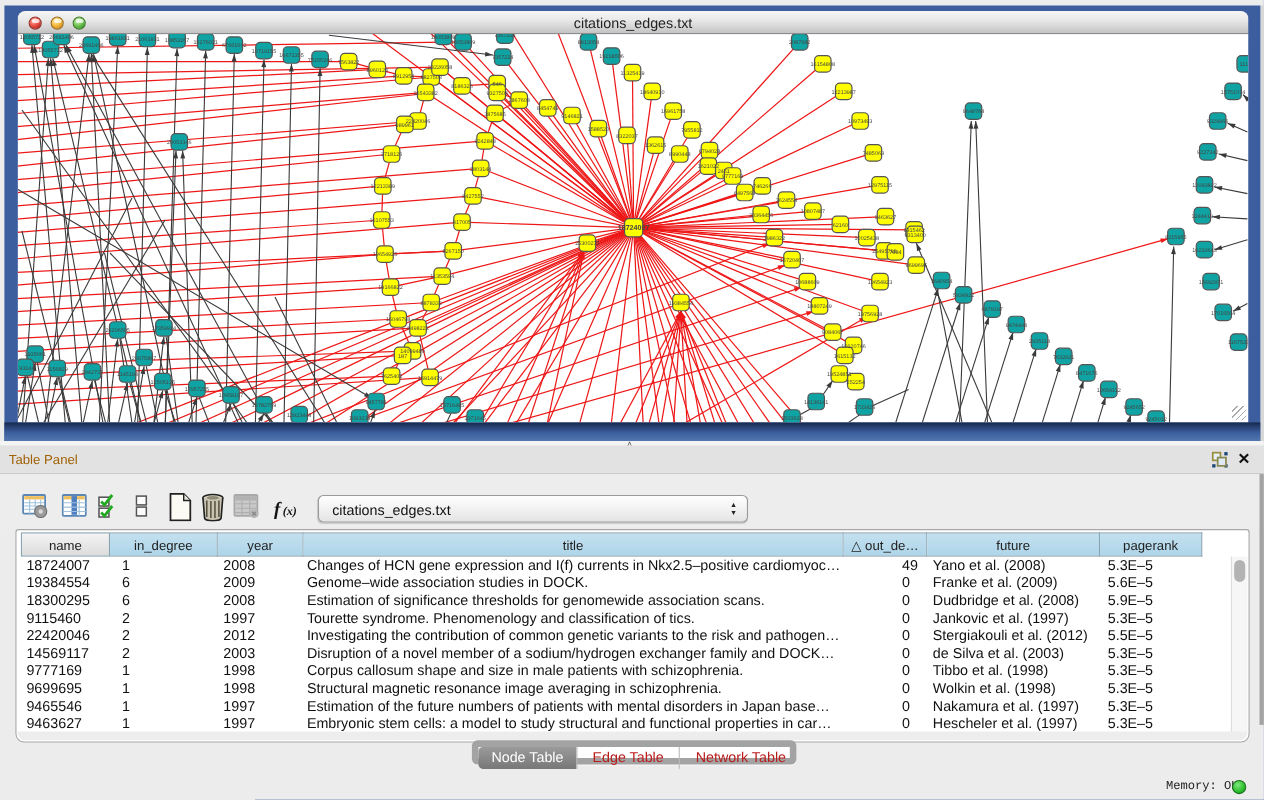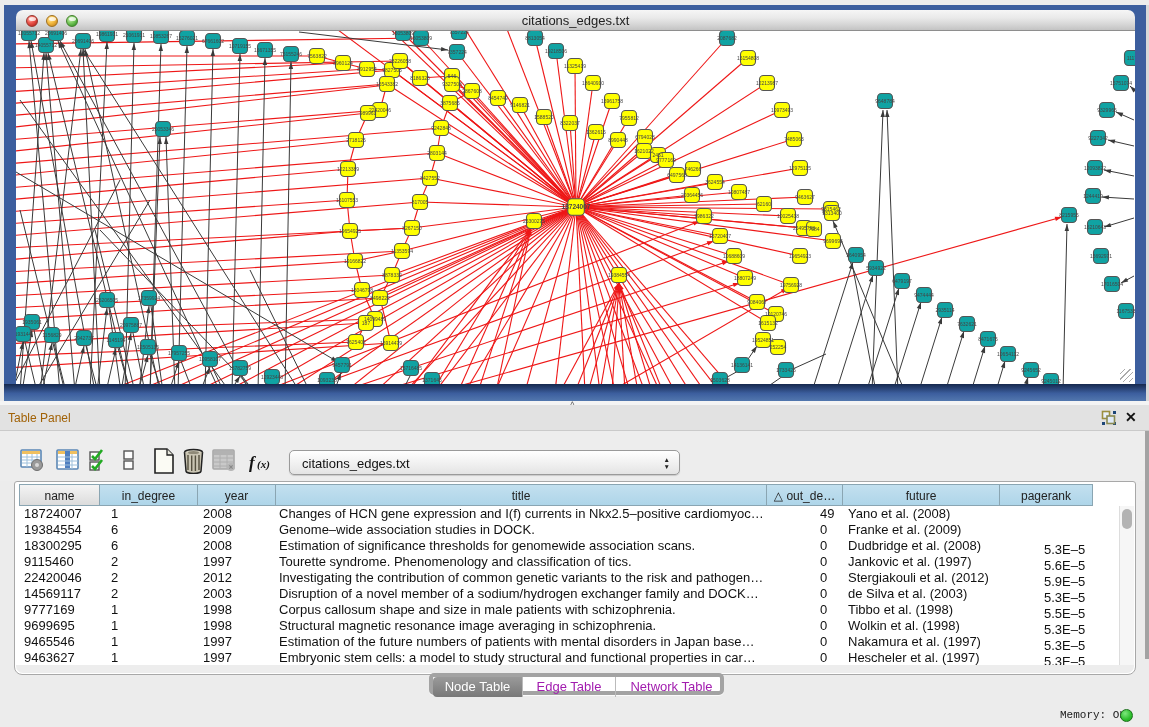--- a/index.html
+++ b/index.html
@@ -33,27 +33,27 @@
 #tablebox { position:absolute; left:14px; top:481px; width:1122px; height:194px; background:#fff;
   border:1px solid #a8a8a8; border-radius:3px 3px 8px 8px; }
 #thead { position:absolute; left:4px; top:2px; width:1080px; height:40px; font-size:12px; color:#222; }
 #thead .hc { position:absolute; top:0; height:22px; line-height:22px; text-align:center;
   background:linear-gradient(#c3e0ef,#aed5e9); border:1px solid #8aa5b2; border-left:none; }
 #thead .hc.first { background:linear-gradient(#f4f4f4,#dcdcdc); border-left:1px solid #8aa5b2; }
 .trow { position:relative; height:16px; font-size:13px; color:#111; white-space:nowrap; }
 .trow div { position:absolute; top:0; height:16px; line-height:16px; overflow:hidden; }
 .c0 { left:5px; width:80px; } .c1 { left:92px; width:80px; } .c2 { left:184px; width:60px; }
 .c3 { left:260px; width:490px; } .c4 { left:753px; width:70px;margin-left:48px; } .c5 { left:829px; width:155px; }
-.c6 { left:1025px; width:90px;margin-top:36px; }
+.c6 { left:988px; width:90px; }
 #tbody { position:absolute; left:4px; top:24px; width:1080px; height:160px; overflow:hidden; }
 #vsb { position:absolute; left:1104px; top:24px; width:15px; height:160px; background:#f6f6f6; border-left:1px solid #ddd; }
 #vsb .th { position:absolute; left:2px; top:3px; width:10px; height:20px; background:#b3b3b3; border-radius:5px; }
-#tabs { position:absolute; left:429px; top:673px; width:295px; height:22px; border:4px solid #a3a3a3; border-radius:5px;
+#tabs { position:absolute; left:429px; top:673px; width:295px; height:22px; border:6px solid #a3a3a3; border-radius:5px;
   background:#fff; font-size:13px; box-shadow:0 1px 0 rgba(255,255,255,.8); }
-#tabs .seg { position:absolute; top:0; height:20px; line-height:20px; text-align:center; color:#a21caf; }
+#tabs .seg { position:absolute; top:0; height:20px; line-height:20px; text-align:center; color:#b91c1c; }
 #tabs .seg.sel { background:linear-gradient(#9a9a9a,#787878); color:#fff; border-radius:4px 0 0 4px; }
 #mem { position:absolute; left:1060px; top:709px; font-size:11px; color:#222;font-family:Liberation Mono, monospace; }
 #memdot { position:absolute; left:1120px; top:709px; width:13px; height:13px; border-radius:50%;
   background:radial-gradient(circle at 38% 32%, #7ee87e, #2dbe2d 60%, #1d9e1d); border:1px solid #1a701a; }
 #rstrip1 { position:absolute; left:1146px; top:5px; width:3px; height:396px; background:#d8d8d8; }
 #rstrip2 { position:absolute; left:1145px; top:431px; width:4px; height:228px; background:#a3a3a3; }
 </style></head>
 <body>
 <div id="desktop">
     <div class="shadowband"></div>

